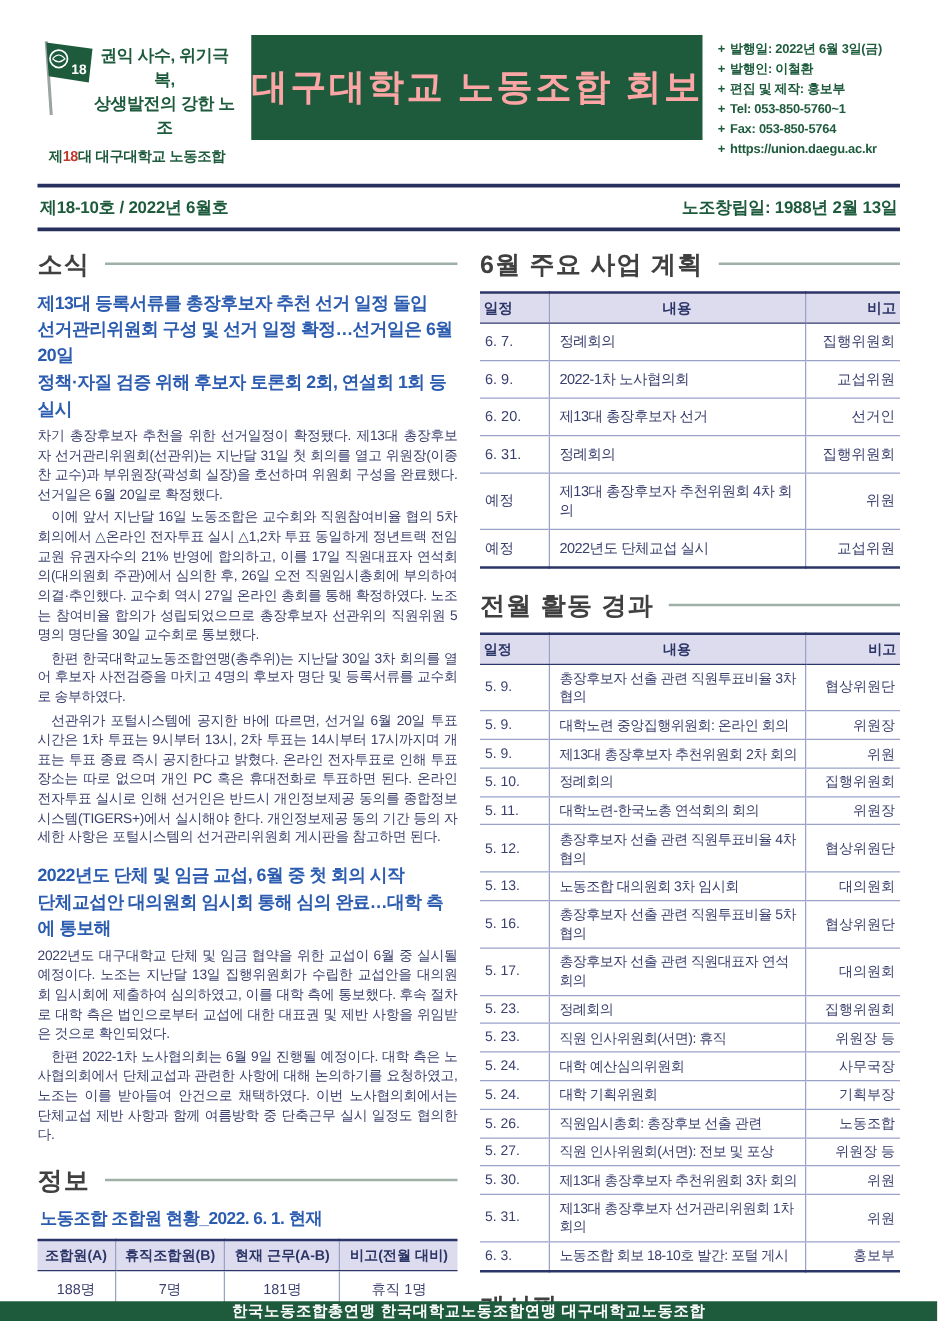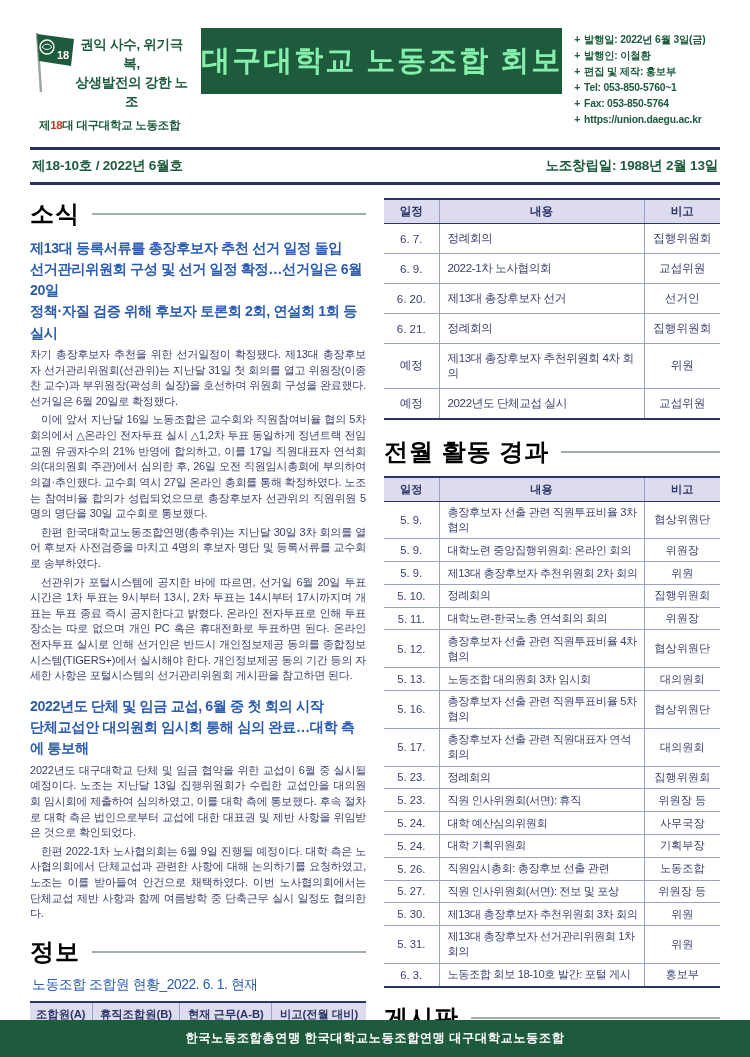--- a/index.html
+++ b/index.html
@@ -7,33 +7,33 @@
   body { width:750px; font-family:"Liberation Sans","DejaVu Sans",sans-serif; }
   .page { position:relative; width:750px; height:1057px; background:#fff; overflow:hidden; }
 
   
   .masthead { display:flex; align-items:stretch; gap:12px; padding:28px 26px 0 30px; }
   .logo-block { width:170px; position:relative; padding-top:8px; }
   .flag-svg { position:absolute; left:0; top:2px; }
   .slogan { margin-left:44px; text-align:center; color:#1e5b3d; font-weight:800; font-size:13.5px; line-height:1.4; letter-spacing:-0.3px; }
   .union-line { margin-top:6px; text-align:center; color:#1e5b3d; font-weight:800; font-size:11.5px; letter-spacing:-0.3px; }
   .union-line .num { color:#c13b2a; }
-  .banner { flex:1; height:66px; background:#1e5b3d; color:#86efac; display:flex; align-items:center; justify-content:center; font-size:29px; font-weight:900; letter-spacing:2px; white-space:nowrap; }
+  .banner { flex:1; height:84px; background:#1e5b3d; color:#fca5a5; display:flex; align-items:center; justify-content:center; font-size:29px; font-weight:900; letter-spacing:2px; white-space:nowrap; }
   .pub-info { width:160px; padding-top:4px; color:#1e5b3d; font-size:10.3px; font-weight:700; line-height:1.55; letter-spacing:-0.2px; }
   .pub-line { display:flex; gap:4px; align-items:flex-start; }
   .pub-line .bullet { font-weight:900; }
 
   
   .issue-bar { margin:14px 30px 0 30px; border-top:3px solid #27305c; border-bottom:3px solid #27305c; display:flex; justify-content:space-between; align-items:center; padding:7px 2px; color:#1e5b3d; font-weight:800; font-size:13.5px; letter-spacing:-0.2px;gap:36px; }
 
   
   .columns { display:flex; gap:18px; padding:13px 30px 0 30px; }
   .col { width:336px; }
 
-  .sec-title { display:flex; align-items:center; gap:12px; font-size:24px; font-weight:900; color:#000000; letter-spacing:1px; margin-bottom:8px; }
+  .sec-title { display:flex; align-items:center; gap:12px; font-size:20px; font-weight:900; color:#404040; letter-spacing:1px; margin-bottom:8px; }
   .sec-title::after { content:""; flex:1; height:2px; background:#9fb0a7; }
 
   
   .headline { color:#2b5cb0; font-weight:800; font-size:14.2px; line-height:1.5; letter-spacing:-0.4px; }
   .para { color:#3a3f6e; font-size:11px; line-height:1.42; text-align:justify; letter-spacing:-0.2px; margin-top:3px; }
   .para.indent { text-indent:11px; }
   .article + .article { margin-top:12px; }
   .headline-block { margin-bottom:3px; }
 
   
@@ -41,35 +41,35 @@
   th { background:#dddcef; color:#2c3567; font-weight:700; border-bottom:1.5px solid #2c3567; padding:4px 3px; }
   td { border-top:1px solid #9aa3c7; color:#3a3f6e; padding:4px 4px; }
   th + th, td + td { border-left:1px solid #9aa3c7; }
   tbody tr:first-child td { border-top:none; }
 
   
   .plan-table { font-size:11.6px; }
   .plan-table td { padding:7px 4px; }
   .activity-table { font-size:11.2px; }
   .activity-table td { padding:3.4px 4px; }
-  .c-date { width:55px; text-align:center; white-space:nowrap; }
-  .c-remark { width:76px; text-align:center; white-space:nowrap; }
+  .c-date { width:55px; text-align:left; white-space:nowrap; }
+  .c-remark { width:76px; text-align:right; white-space:nowrap; }
   .c-content { text-align:left; padding-left:8px !important; letter-spacing:-0.4px; }
   .plan-section { margin-bottom:16px; }
   .activity-section { margin-bottom:14px; }
 
   
   .info-section { margin-top:14px; }
-  .sub-head { color:#2b5cb0; font-weight:400; font-size:13.8px; letter-spacing:-0.4px; margin:6px 0 7px 2px; }
+  .sub-head { color:#2b5cb0; font-weight:700; font-size:13.8px; letter-spacing:-0.4px; margin:6px 0 7px 2px; }
   .member-table, .bday-table { font-size:11.5px; text-align:center; }
   .member-table th { font-size:11.3px; }
   .member-table td { padding:7px 3px; }
 
   
-  .footer { position:absolute; left:0; right:0; bottom:0; height:37px; background:#1e5b3d; color:#fff; display:flex; align-items:center; justify-content:center; font-size:12.3px; font-weight:700; letter-spacing:0.5px; }
+  .footer { position:absolute; left:0; right:0; bottom:0; height:16px; background:#1e5b3d; color:#fff; display:flex; align-items:center; justify-content:center; font-size:12.3px; font-weight:700; letter-spacing:0.5px; }
 </style>
 </head>
 <body>
 
 <div class="page">
 
   <div class="masthead">
     <div class="logo-block">
       <svg class="flag-svg" width="46" height="66" viewBox="0 0 46 66">
         <line x1="7" y1="3" x2="11" y2="62" stroke="#9aa5a0" stroke-width="2.4"></line>
@@ -174,20 +174,23 @@
             </tr>
           </tbody>
         </table>
 
       </div>
     </div>
 
     <div class="col">
 
       <div class="plan-section">
+        <div class="sec-title">
+            <span>6월 주요 사업 계획</span>
+          </div>
         <table class="plan-table">
           <thead>
             <tr>
               <th class="c-date">일정</th>
               <th>내용</th>
               <th class="c-remark">비고</th>
             </tr>
           </thead>
           <tbody>
             <tr>
@@ -199,21 +202,21 @@
                 <td class="c-date">6. 9.</td>
                 <td class="c-content">2022-1차 노사협의회</td>
                 <td class="c-remark">교섭위원</td>
               </tr>
             <tr>
                 <td class="c-date">6. 20.</td>
                 <td class="c-content">제13대 총장후보자 선거</td>
                 <td class="c-remark">선거인</td>
               </tr>
             <tr>
-                <td class="c-date">6. 21.</td>
+                <td class="c-date">6. 31.</td>
                 <td class="c-content">정례회의</td>
                 <td class="c-remark">집행위원회</td>
               </tr>
             <tr>
                 <td class="c-date">예정</td>
                 <td class="c-content">제13대 총장후보자 추천위원회 4차 회의</td>
                 <td class="c-remark">위원</td>
               </tr>
             <tr>
                 <td class="c-date">예정</td>

